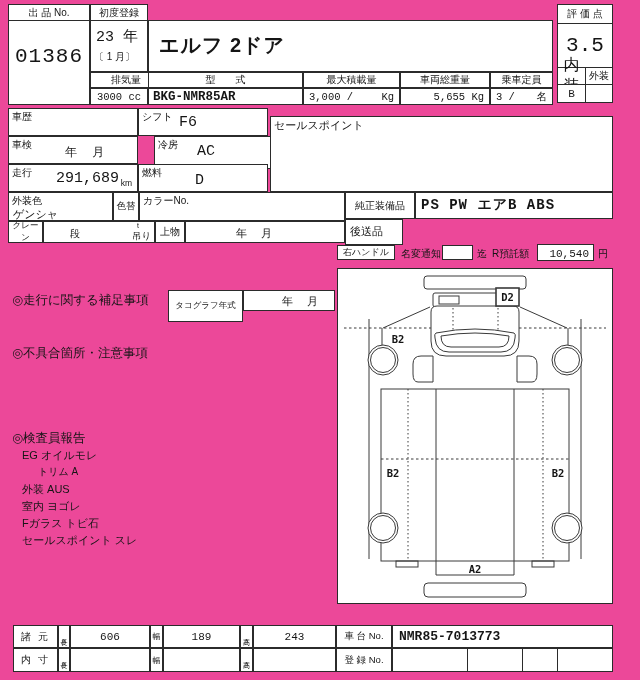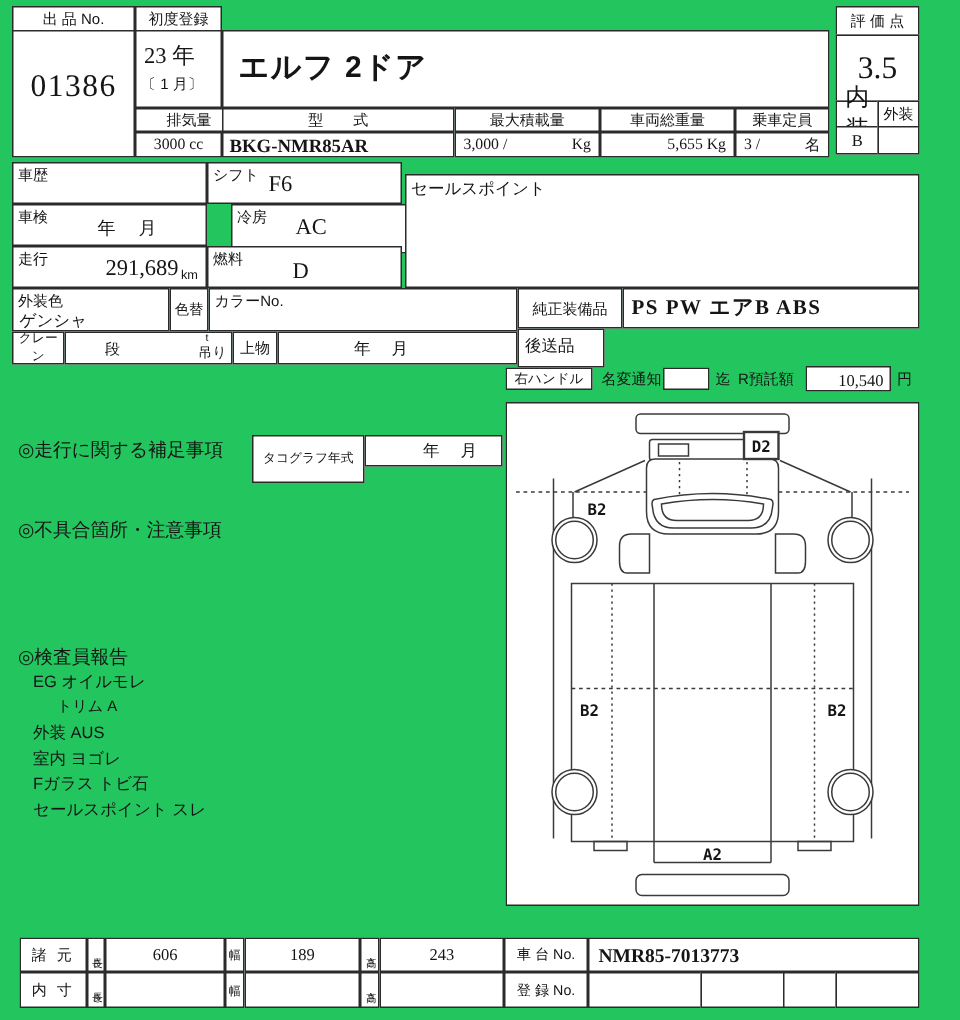--- a/index.html
+++ b/index.html
@@ -1,22 +1,22 @@
 <!DOCTYPE html>
 <html><head>
 <meta charset="utf-8">
 <style>
   html,body{margin:0;padding:0;background:#fff;}
-  .sheet{position:relative;width:640px;height:680px;background:#22c55e;overflow:hidden;
+  .sheet{position:relative;width:640px;height:680px;background:#ec4899;overflow:hidden;
          font-family:"Liberation Sans","DejaVu Sans",sans-serif;color:#151515;}
   .b{position:absolute;box-sizing:border-box;border:1px solid #2b2b2b;background:#fff;}
   .t{position:absolute;white-space:pre;line-height:1.1;}
   .c{display:flex;align-items:center;justify-content:center;text-align:center;}
   .lbl{position:absolute;top:1px;left:3px;font-size:10px;white-space:pre;}
-  .num{font-family:Liberation Serif, serif;text-align:right;}
+  .num{font-family:Liberation Mono, monospace;text-align:right;}
   .sb{display:flex;align-items:center;justify-content:space-between;box-sizing:border-box;padding:0 5px;}
   .vstack{line-height:1.0;font-size:7px;display:flex;align-items:center;justify-content:center;text-align:center;}
   svg text{font-family:"DejaVu Sans Mono","Liberation Mono",monospace;font-weight:bold;font-size:10.5px;fill:#151515;stroke:none;}
 </style>
 </head>
 <body>
 
 <div class="sheet">
 
   <div class="b c" style="left:8px;top:4px;width:82px;height:17px;font-size:10px">出 品 No.</div>

